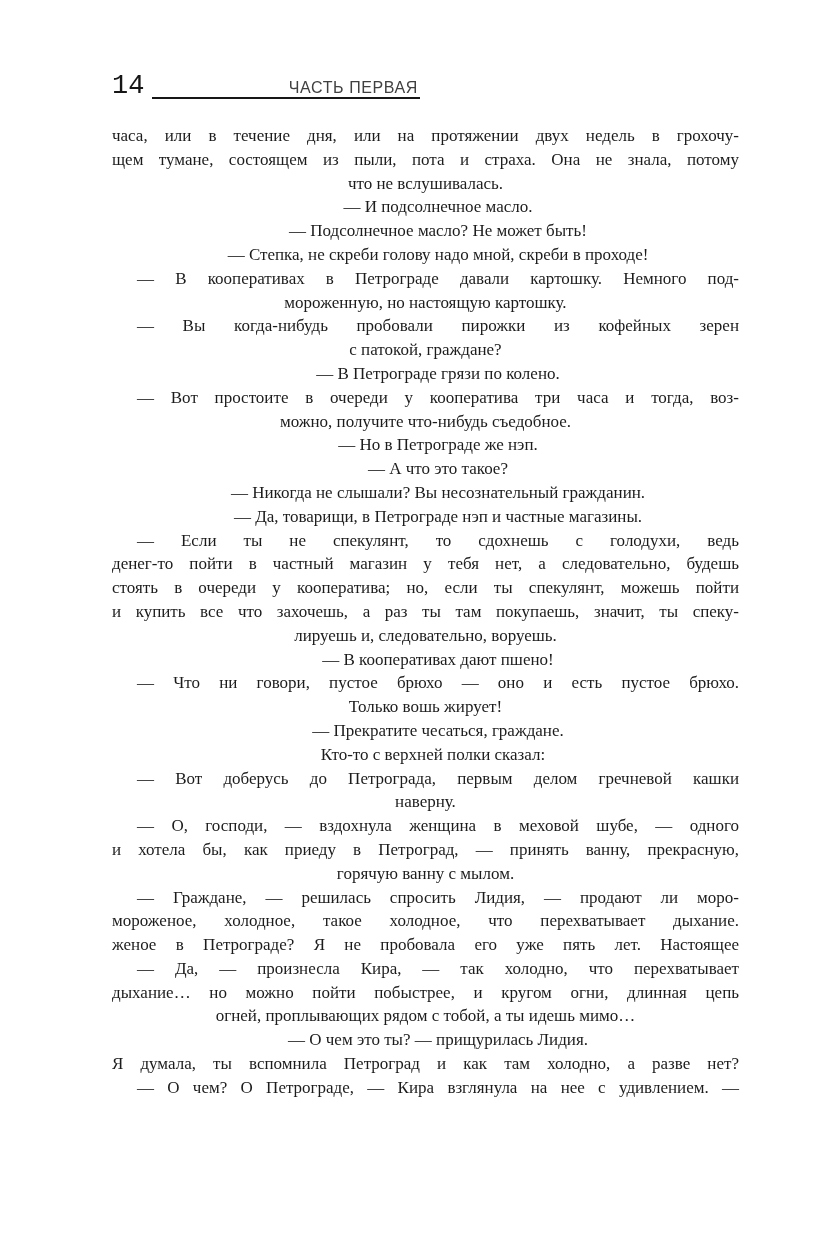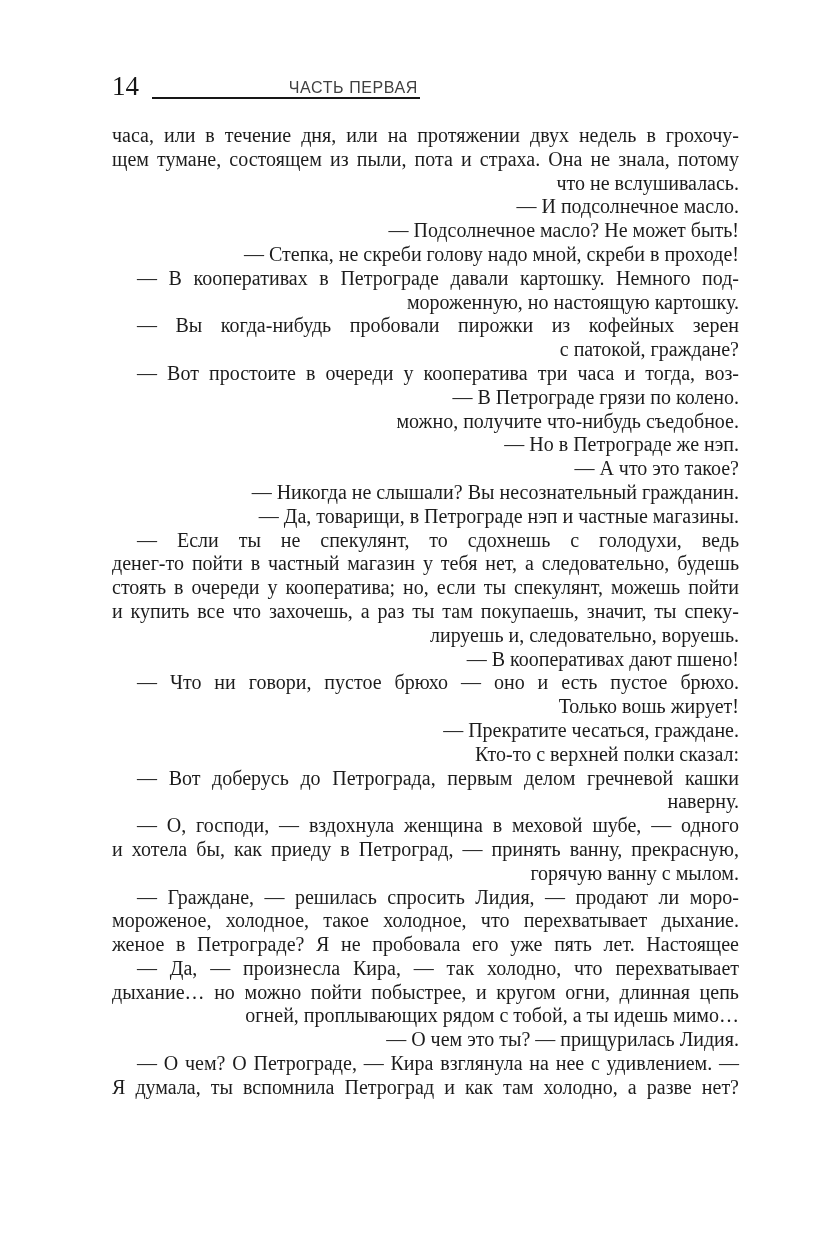--- a/index.html
+++ b/index.html
@@ -16,21 +16,21 @@
     color: #1c1c1c;
     overflow: hidden;
   }
   
   .pagenum {
     position: absolute;
     left: 112px;
     top: 73px;
     font-size: 27px;
     line-height: 1;
-    font-family: Liberation Serif, serif;
+    font-family: Liberation Mono, monospace;
     color: #161616;
   }
   .runtitle {
     position: absolute;
     left: 152px;
     top: 80px;
     width: 266px;
     text-align: right;
     font-family: "Liberation Sans", sans-serif;
     font-size: 16px;
@@ -46,33 +46,33 @@
     width: 268px;
     height: 2px;
     background: #161616;
   }
   
   .textcol {
     position: absolute;
     left: 112px;
     top: 124px;
     width: 627px;
-    font-size: 20px;
+    font-size: 17px;
     line-height: 23.8px;
   }
   .ln { height: 23.8px; }
   
   .j {
     text-align: justify;
     text-align-last: justify;
     text-justify: inter-word;
   }
   
   .l {
-    text-align: right;
+    text-align: center;
     white-space: nowrap;
   }
   
   .ind  { padding-left: 25px; }
   .ind2 { padding-left: 15px; }
 </style>
 </head>
 <body>
 
 <div class="page">
@@ -85,22 +85,22 @@
     <div class="ln j">часа, или в течение дня, или на протяжении двух недель в грохочу-</div>
     <div class="ln j">щем тумане, состоящем из пыли, пота и страха. Она не знала, потому</div>
     <div class="ln l">что не вслушивалась.</div>
     <div class="ln l ind">— И подсолнечное масло.</div>
     <div class="ln l ind">— Подсолнечное масло? Не может быть!</div>
     <div class="ln l ind">— Степка, не скреби голову надо мной, скреби в проходе!</div>
     <div class="ln j ind">— В кооперативах в Петрограде давали картошку. Немного под-</div>
     <div class="ln l">мороженную, но настоящую картошку.</div>
     <div class="ln j ind">— Вы когда-нибудь пробовали пирожки из кофейных зерен</div>
     <div class="ln l">с патокой, граждане?</div>
+    <div class="ln l ind">— В Петрограде грязи по колено.</div>
     <div class="ln j ind">— Вот простоите в очереди у кооператива три часа и тогда, воз-</div>
-    <div class="ln l ind">— В Петрограде грязи по колено.</div>
     <div class="ln l">можно, получите что-нибудь съедобное.</div>
     <div class="ln l ind">— Но в Петрограде же нэп.</div>
     <div class="ln l ind">— А что это такое?</div>
     <div class="ln l ind">— Никогда не слышали? Вы несознательный гражданин.</div>
     <div class="ln l ind">— Да, товарищи, в Петрограде нэп и частные магазины.</div>
     <div class="ln j ind">— Если ты не спекулянт, то сдохнешь с голодухи, ведь</div>
     <div class="ln j">денег-то пойти в частный магазин у тебя нет, а следовательно, будешь</div>
     <div class="ln j">стоять в очереди у кооператива; но, если ты спекулянт, можешь пойти</div>
     <div class="ln j">и купить все что захочешь, а раз ты там покупаешь, значит, ты спеку-</div>
     <div class="ln l">лируешь и, следовательно, воруешь.</div>
@@ -114,17 +114,17 @@
     <div class="ln j ind">— О, господи, — вздохнула женщина в меховой шубе, — одного</div>
     <div class="ln j">и хотела бы, как приеду в Петроград, — принять ванну, прекрасную,</div>
     <div class="ln l">горячую ванну с мылом.</div>
     <div class="ln j ind">— Граждане, — решилась спросить Лидия, — продают ли моро-</div>
     <div class="ln j">мороженое, холодное, такое холодное, что перехватывает дыхание.</div>
     <div class="ln j">женое в Петрограде? Я не пробовала его уже пять лет. Настоящее</div>
     <div class="ln j ind">— Да, — произнесла Кира, — так холодно, что перехватывает</div>
     <div class="ln j">дыхание… но можно пойти побыстрее, и кругом огни, длинная цепь</div>
     <div class="ln l">огней, проплывающих рядом с тобой, а ты идешь мимо…</div>
     <div class="ln l ind">— О чем это ты? — прищурилась Лидия.</div>
+    <div class="ln j">Я думала, ты вспомнила Петроград и как там холодно, а разве нет?</div>
     <div class="ln j ind">— О чем? О Петрограде, — Кира взглянула на нее с удивлением. —</div>
-    <div class="ln j">Я думала, ты вспомнила Петроград и как там холодно, а разве нет?</div>
   </main>
 
 </div>
 
 </body></html>

